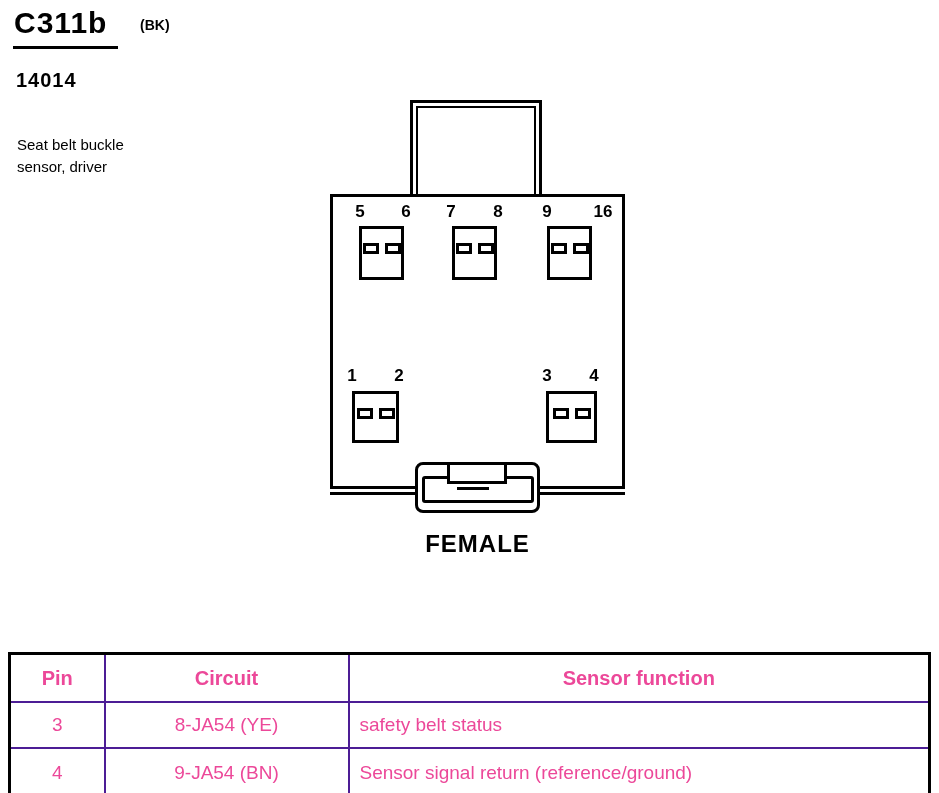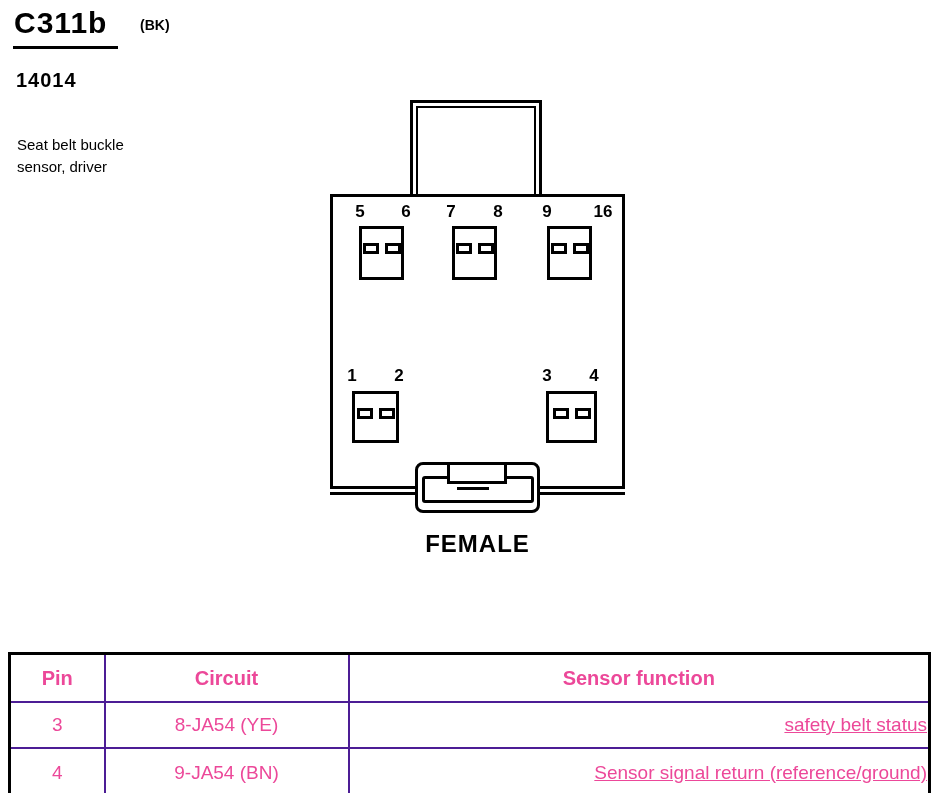--- a/index.html
+++ b/index.html
@@ -47,21 +47,21 @@
 
   
   .pinout { position:absolute; left:8px; top:652px; width:923px;
             border-collapse:collapse; table-layout:fixed; }
   .pinout th, .pinout td { border:2px solid #4c1d95; font-size:19px; color:#ec4899; }
   .pinout { border:3px solid #000; }
   .pinout th { font-weight:700; font-size:20px; text-align:center; height:44px; }
   .pinout td { font-weight:400; height:42px; }
   .pinout tr.r2 td { height:45px; }
   .c-pin, .c-circuit { text-align:center; }
-  .c-func { text-align:right; padding-left:10px;text-decoration:underline; }
+  .c-func { text-align:left; padding-left:10px; }
 </style>
 </head>
 <body>
 
 <div class="page">
 
   <div class="abs connector-id">C311b</div>
   <div class="abs id-underline"></div>
   <div class="abs color-code">(BK)</div>
   <div class="abs part-number">14014</div>

